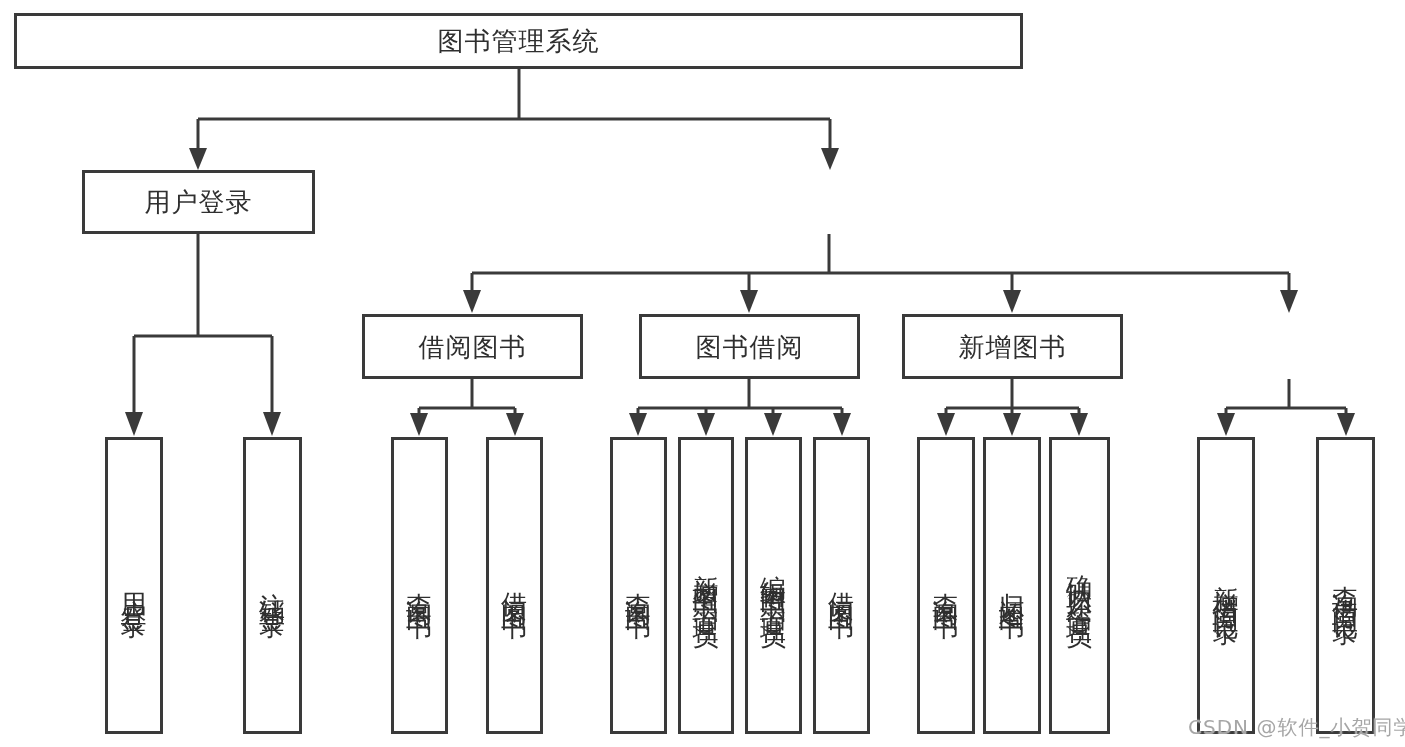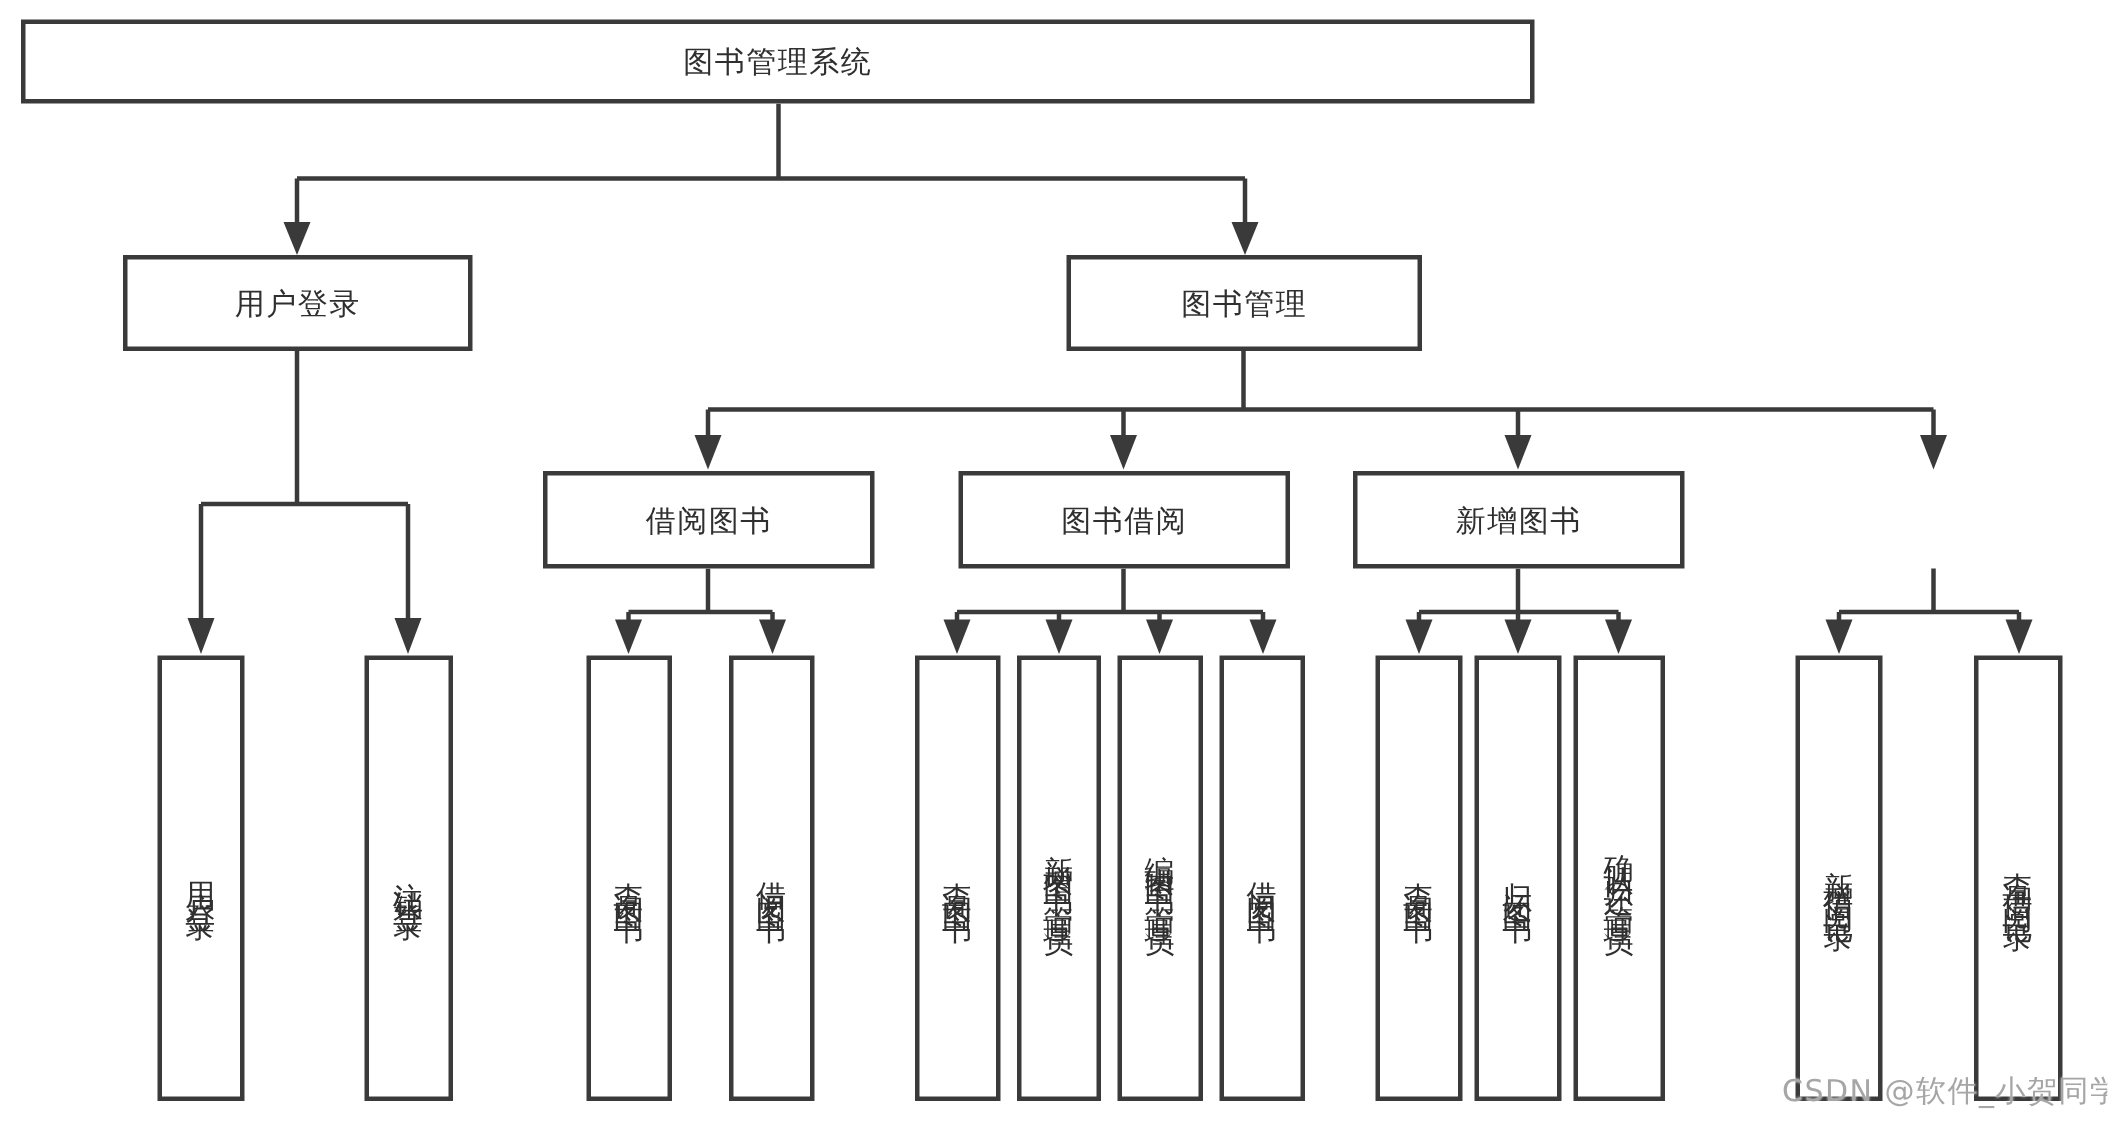--- a/index.html
+++ b/index.html
@@ -13,21 +13,21 @@
   }
   .connectors{position:absolute;left:0;top:0;width:1405px;height:747px;}
   .connectors path{stroke:#3a3a3a;stroke-width:3;fill:none;}
   .connectors polygon{fill:#3a3a3a;stroke:none;}
   .box{
     position:absolute;
     box-sizing:border-box;
     border:3px solid #3a3a3a;
     background:#ffffff;
     display:flex;align-items:center;justify-content:center;
-    font-size:20px;
+    font-size:26px;
     letter-spacing:1px;
     text-align:center;
     line-height:1;
   }
   .hbox{padding:0 4px;}
   .vbox{
     writing-mode:vertical-rl;
     text-orientation:mixed;
     letter-spacing:7px;
     padding:6px 0;
@@ -123,23 +123,20 @@
     </g>
   </svg>
 
   <div class="box hbox" style="left:14px;top:13px;width:1009px;height:56px;">
     <span>图书管理系统</span>
   </div>
 
   <div class="box hbox" style="left:82px;top:170px;width:233px;height:64px;">
     <span>用户登录</span>
   </div>
-  <div class="box hbox" style="left:711px;top:170px;width:237px;height:64px;">
-    <span>图书管理</span>
-  </div>
 
   <div class="box hbox" style="left:362px;top:314px;width:221px;height:65px;">
     <span>借阅图书</span>
   </div>
   <div class="box hbox" style="left:639px;top:314px;width:221px;height:65px;">
     <span>图书借阅</span>
   </div>
   <div class="box hbox" style="left:902px;top:314px;width:221px;height:65px;">
     <span>新增图书</span>
   </div>

